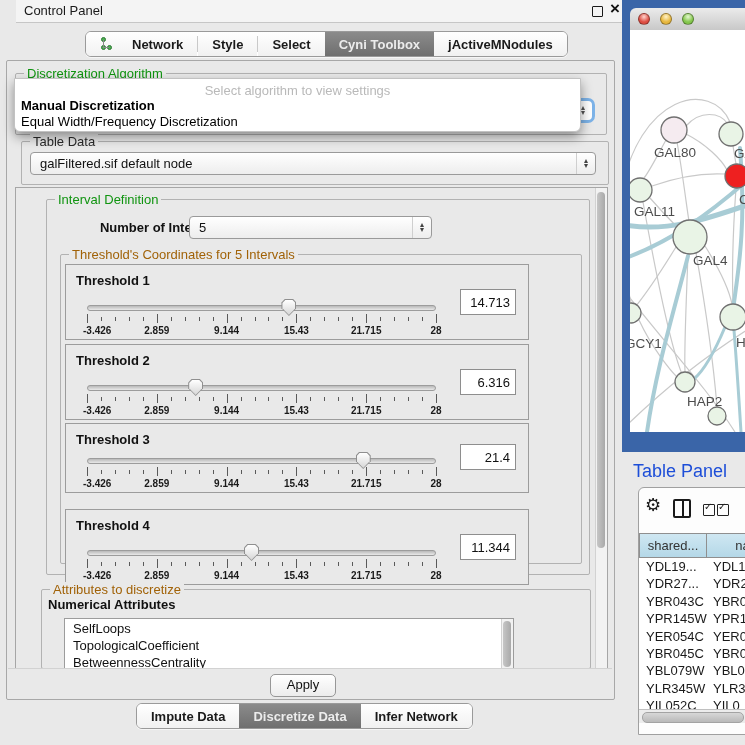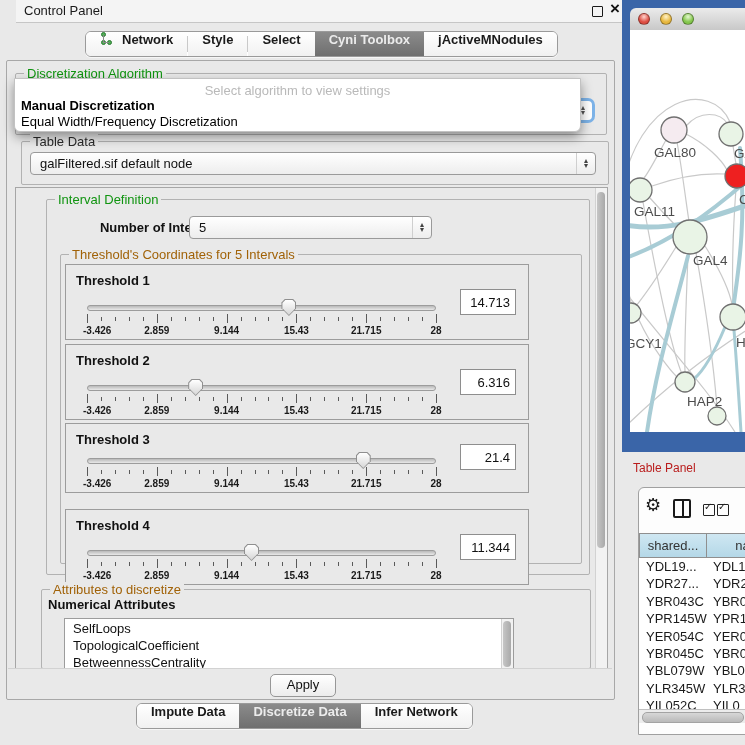--- a/index.html
+++ b/index.html
@@ -13,21 +13,21 @@
 
   
   #control-panel{left:0;top:0;width:620px;height:745px;background:#e9e9e9}
   #titlebar{left:16px;top:0;width:620px;height:22px;background:#f4f4f4;border-bottom:1px solid #c6c6c6}
   #titlebar .t{position:absolute;left:8px;top:3px;font-size:13px;color:#1a1a1a}
   #float-ic{position:absolute;left:576px;top:6px;width:9px;height:9px;border:1.6px solid #1a1a1a;border-radius:1px}
   #close-ic{position:absolute;left:594px;top:-1px;font-size:17px;font-weight:bold;color:#111}
 
   
   .seg{position:absolute;display:flex;border:1px solid #9a9a9a;border-radius:6px;overflow:hidden;background:#fff;height:24px;box-shadow:0 1px 0 rgba(255,255,255,.6)}
-  .seg .tab{display:flex;align-items:flex-start;justify-content:center;gap:10px;font-size:13px;font-weight:bold;color:#1a1a1a;background:linear-gradient(#ffffff,#f1f1f1);padding:0 14px;white-space:nowrap}
+  .seg .tab{display:flex;align-items:center;justify-content:center;gap:20px;font-size:13px;font-weight:bold;color:#1a1a1a;background:linear-gradient(#ffffff,#f1f1f1);padding:0 14px;white-space:nowrap}
   .seg .tab.sel{background:linear-gradient(#8b8b8b,#6f6f6f);color:#ececec}
   .seg .sep{width:1px;background:#c9c9c9;margin:4px 0}
 
   #main-panel{left:6px;top:60px;width:607px;height:638px;border:1px solid #a8a8a8;border-radius:2px;background:#e9e9e9}
 
   .group{position:absolute;border:1px solid #b2b2b2;border-radius:2px}
   .gtitle{position:absolute;top:-8px;left:8px;background:#e9e9e9;padding:0 3px;font-size:13px;white-space:nowrap}
   .gtitle.green{color:#109410}
   .gtitle.blue{color:#a16207}
 
@@ -73,21 +73,21 @@
 
   
   #net-frame{left:622px;top:0;width:123px;height:452px;background:#3a65a8}
   #net-title{left:8px;top:8px;width:115px;height:22px;background:linear-gradient(#ebebeb,#c8c8c8);border-bottom:1px solid #9a9a9a;border-radius:6px 0 0 0}
   .light{position:absolute;top:5px;width:12px;height:12px;border-radius:50%;box-sizing:border-box;border:1px solid rgba(0,0,0,.35)}
   #net-canvas{left:8px;top:30px;width:115px;height:402px;background:#fff;overflow:hidden}
   #net-canvas svg{display:block}
   .nlabel{font-size:13.5px;fill:#4d4d4d}
 
   
-  #tp-title{left:633px;top:461px;font-size:12px;color:#b91c1c}
+  #tp-title{left:633px;top:461px;font-size:18px;color:#1d4ed8}
   #tp-box{left:638px;top:487px;width:107px;height:246px;background:#fdfdfd;border:1px solid #a0a0a0;border-radius:6px 0 0 0;overflow:hidden}
   #gear-ic{position:absolute;left:6px;top:6px;font-size:18px;color:#1a1a1a}
   #cols-ic{position:absolute;left:34px;top:11px;width:14px;height:15px;border:2px solid #1a1a1a;border-radius:2px}
   #cols-ic i{position:absolute;left:50%;top:0;bottom:0;width:2px;background:#1a1a1a}
   .cb{position:absolute;top:16px;width:10px;height:10px;border:1.4px solid #222;border-radius:1px}
   .cb i{position:absolute;left:0px;top:-4px;font-size:10px;font-weight:bold;color:#222;font-style:normal}
   #tp-head{position:absolute;left:0;top:45px;height:25px;width:140px;display:flex}
   #tp-head .hc{box-sizing:border-box;border:1px solid #8f8f8f;border-left-width:0;background:linear-gradient(#cfe7f2,#b4d8e8);font-size:13px;color:#333;text-align:center;line-height:24px;overflow:hidden}
   #tp-head .hc:first-child{border-left-width:1px;width:68px}
   #tp-head .hc:last-child{width:72px}

